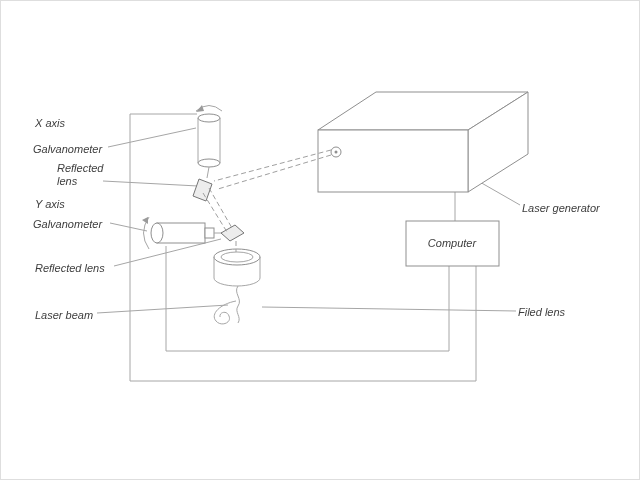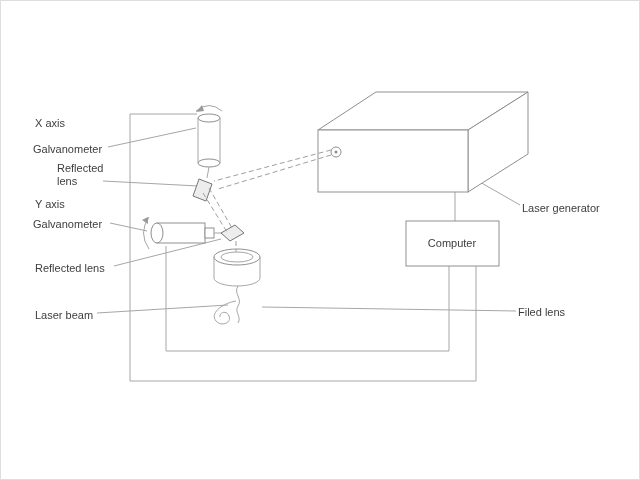--- a/index.html
+++ b/index.html
@@ -1,20 +1,20 @@
 <!DOCTYPE html>
 <html><head>
 <meta charset="utf-8">
 <style>
   html,body{margin:0;padding:0;}
   body{
     width:640px;height:480px;background:#ffffff;
     font-family:"Liberation Sans",sans-serif;overflow:hidden;
   }
-  #diagram-stage{position:relative;width:640px;height:456px;background:#ffffff;}
+  #diagram-stage{position:relative;width:640px;height:456px;background:#ffffff;font-style:italic;}
   svg{position:absolute;top:0;left:0;}
   .lbl{font-family:"Liberation Sans",sans-serif;font-size:11px;fill:#3d3d3d;}
   .thin{stroke:#a6a6a6;stroke-width:1;fill:none;}
   .dash{stroke:#9f9f9f;stroke-width:1;fill:none;stroke-dasharray:5 3;}
   .part{stroke:#8f8f8f;stroke-width:1;fill:#ffffff;}
   .mirror{stroke:#767676;stroke-width:1;fill:#ededed;}
 </style>
 </head>
 <body>
 

